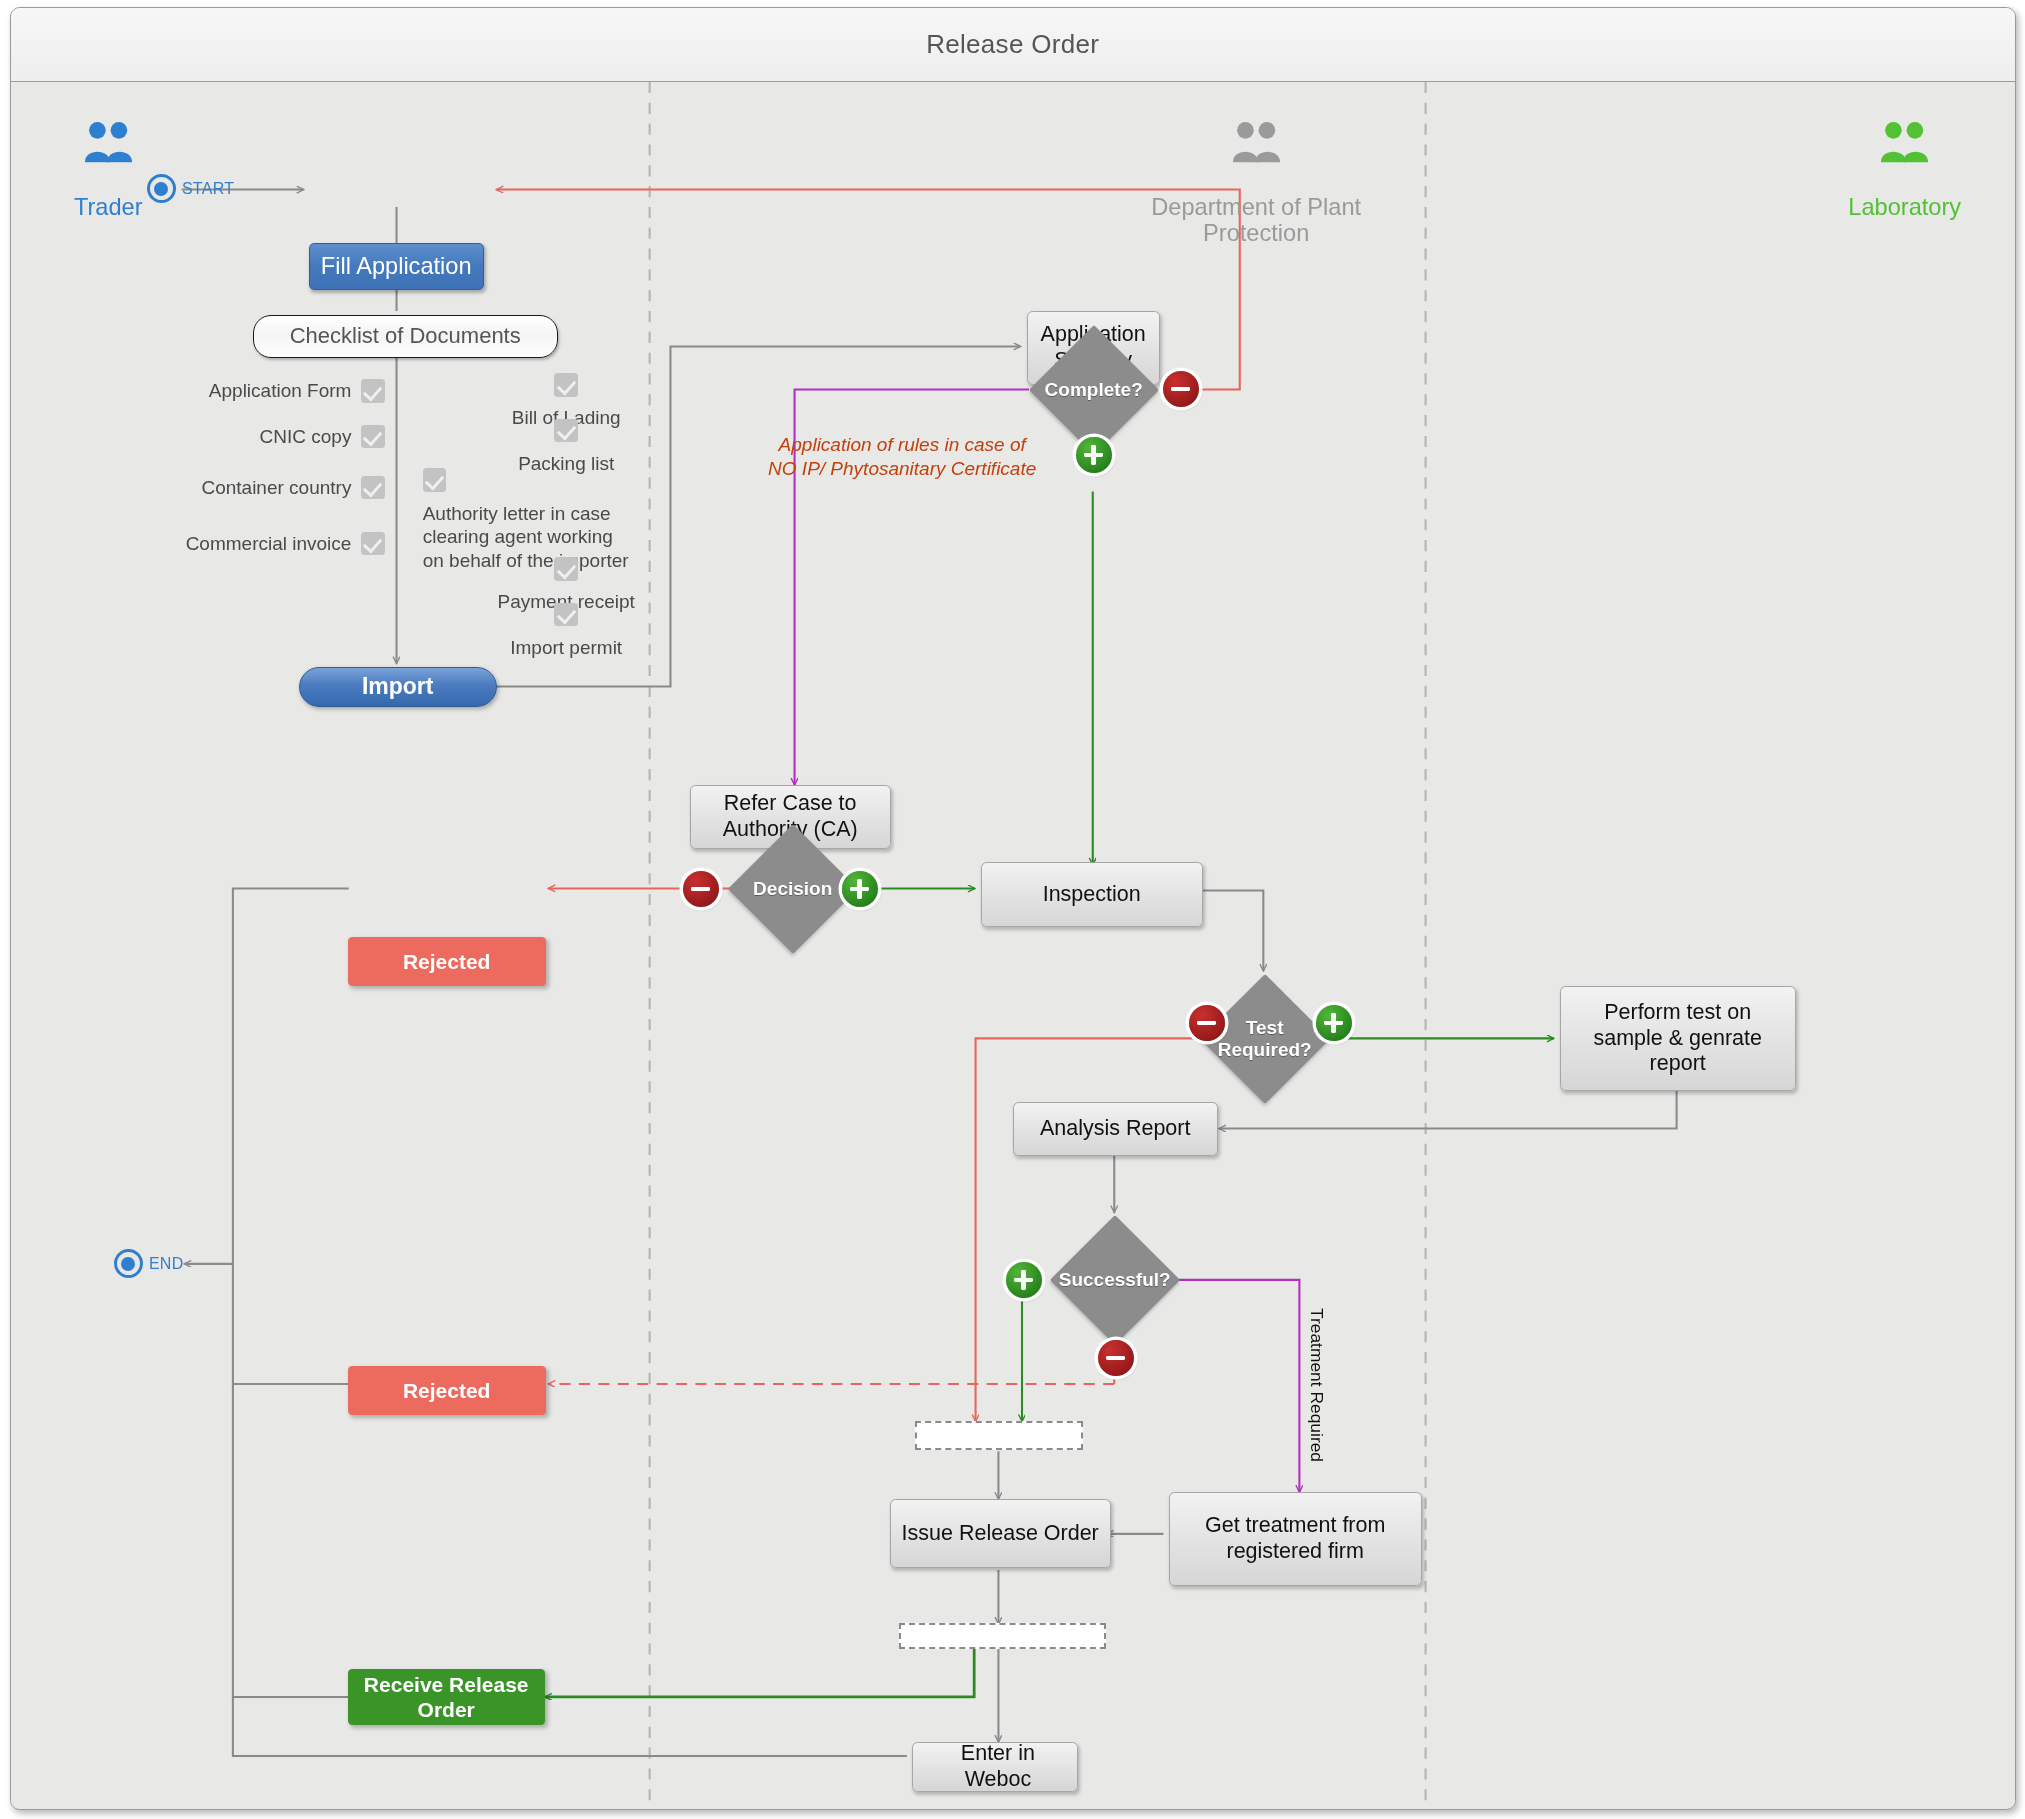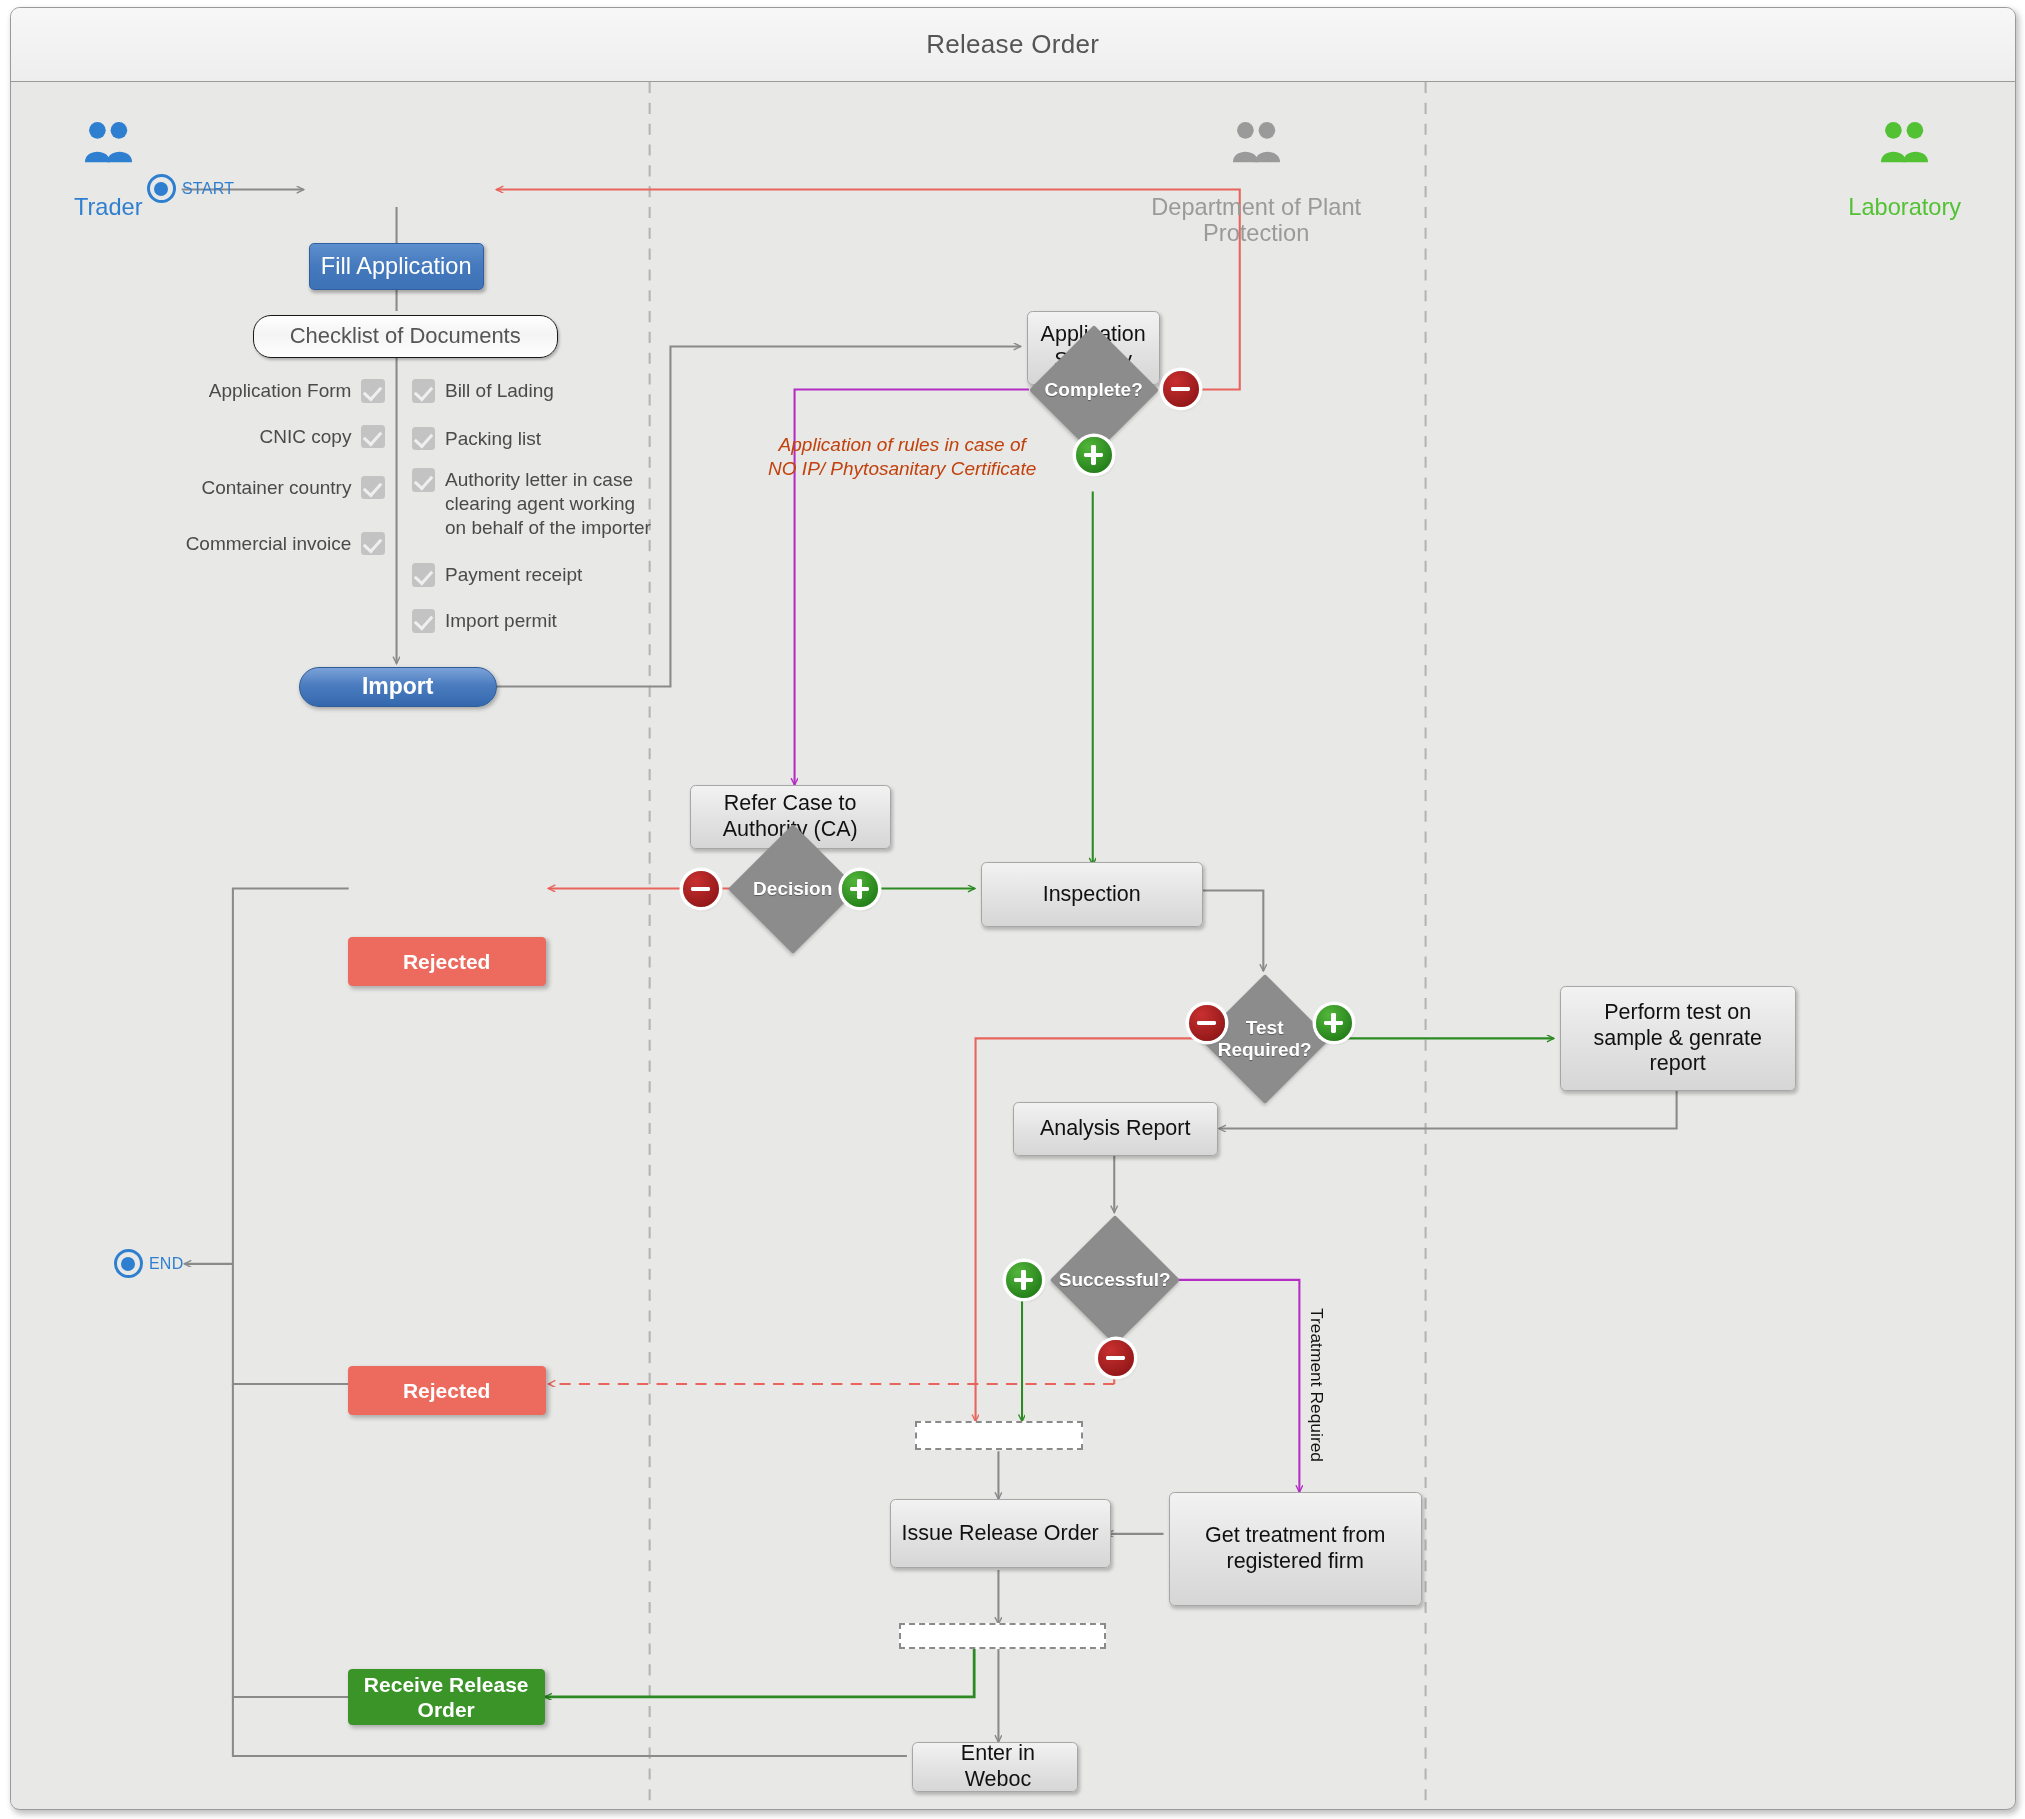--- a/index.html
+++ b/index.html
@@ -142,21 +142,21 @@
   }
   .badge.minus { background: radial-gradient(circle at 35% 28%, #c8302f, #8e1517 85%); }
   .badge.plus  { background: radial-gradient(circle at 35% 28%, #52b63a, #1f7a16 85%); }
   .badge .bar  { position:absolute; background:#fff; border-radius:1.4px; }
   .badge .h { width:19.4px; height:4.9px; }
   .badge .v { width:4.9px;  height:19.4px; }
 
   
   .checklist { position:absolute; font-size: 19px; color:#4a4a4a; }
   .cl-row { display:flex; align-items:center; gap: 9.7px; margin-bottom: 9.7px; }
-  .cl-row.right { flex-direction: row; }
+  .cl-row.right { flex-direction: column; margin-left: 11px; }
   .cl-row.left  { flex-direction: row; justify-content: flex-end; }
   .cbx {
     flex: 0 0 auto;
     width: 23.6px; height: 23.6px; border-radius: 3.5px;
     background: #c3c3c3; position: relative;
   }
   .cbx::after {
     content:""; position:absolute; left:6.2px; top:3.5px;
     width: 8.3px; height: 14px; border: solid #efefef;
     border-width: 0 3.5px 3.5px 0; transform: rotate(42deg);
@@ -446,21 +446,21 @@
       <div class="node rejected" style="left:337px; top:1284px; width:198px; height:49px;">
         <span>Rejected</span>
       </div>
 
       <div class="node merge" style="left:904px; top:1339px; width:168px; height:29px;"></div>
 
       <div class="node task" style="left:879px; top:1417px; width:221px; height:69px;">
         <span>Issue Release Order</span>
       </div>
 
-      <div class="node task" style="left:1158px; top:1410px; width:253px; height:114px; white-space:pre-line;">
+      <div class="node task" style="left:1158px; top:1410px; width:253px; height:94px; white-space:pre-line;">
         <span>Get treatment from
 registered firm</span>
       </div>
 
       <div class="node merge" style="left:888px; top:1541px; width:207px; height:26px;"></div>
 
       <div class="node accepted" style="left:337px; top:1587px; width:197px; height:56px; white-space:pre-line;">
         <span>Receive Release
 Order</span>
       </div>

